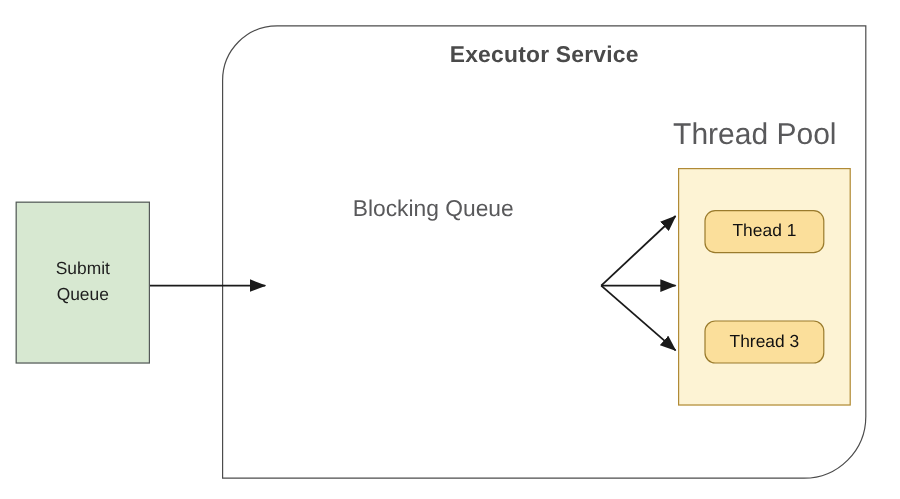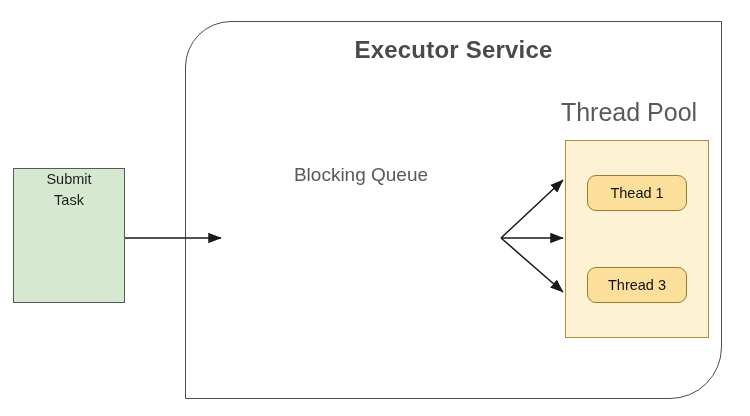--- a/index.html
+++ b/index.html
@@ -32,39 +32,39 @@
     border-top-right-radius: 0;
     border-bottom-left-radius: 0;
     background: transparent;
   }
   .executor-title {
     position: absolute;
     left: 185px;
     top: 36px;
     width: 537px;
     text-align: center;
-    font-size: 24px;
+    font-size: 19px;
     font-weight: bold;
     color: #4a4a4a;
     letter-spacing: .2px;
     white-space: nowrap;
   }
 
   
   .submit-box {
     position: absolute;
     left: 13px;
     top: 168px;
     width: 112px;
     height: 135px;
     box-sizing: border-box;
     background: #d7e8d1;
     border: 1.6px solid #55595a;
     display: flex;
-    align-items: flex-start;
+    align-items: center;
     justify-content: center;
   }
   .submit-label {
     font-size: 14.5px;
     color: #1d1d1d;
     text-align: center;
     line-height: 1.45;
   }
 
   
@@ -160,21 +160,21 @@
 <body>
 
 <div id="canvas">
 
   <div class="executor-frame"></div>
   <div class="executor-title">Executor Service</div>
 
   <div class="submit-box">
     <div class="submit-label">
       <span>Submit</span><br>
-      <span>Task</span>
+      <span>Queue</span>
     </div>
   </div>
 
   <div class="queue-title">Blocking Queue</div>
 
   <div class="pool-title">Thread Pool</div>
   <div class="pool-box">
     <div class="thread-box">Thead 1</div>
     <div class="thread-box">Thread 3</div>
   </div>

